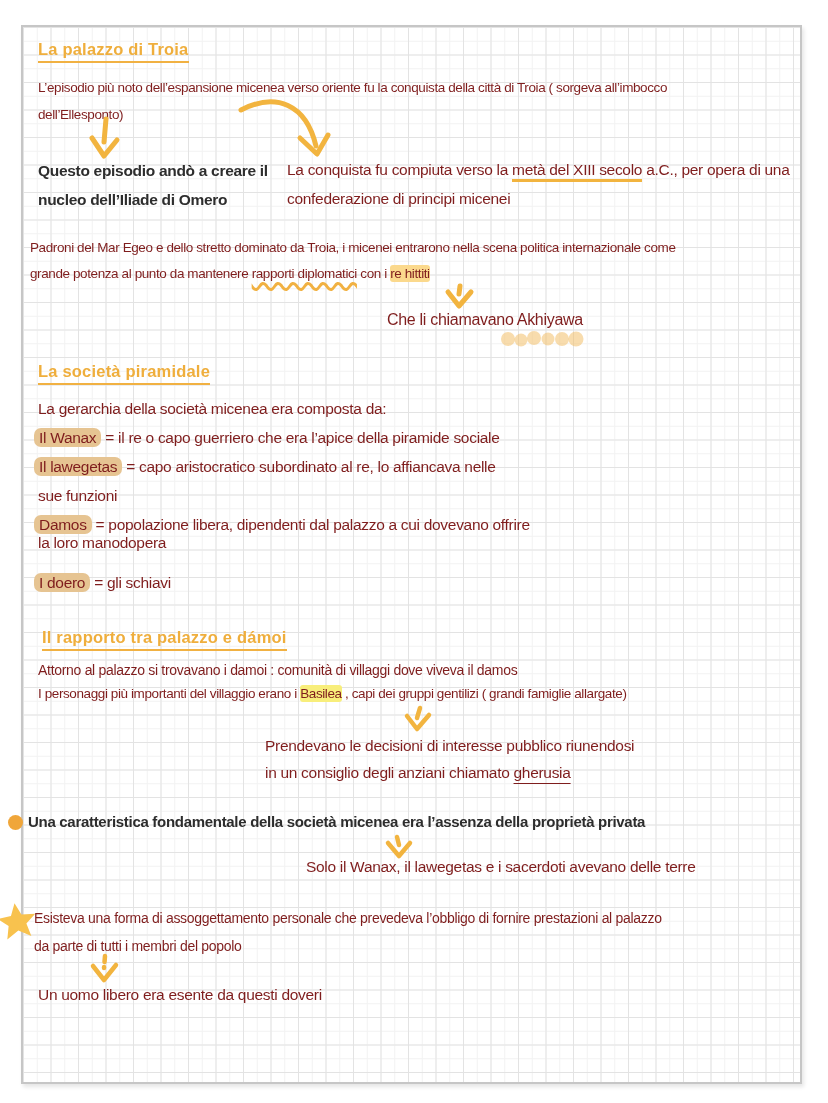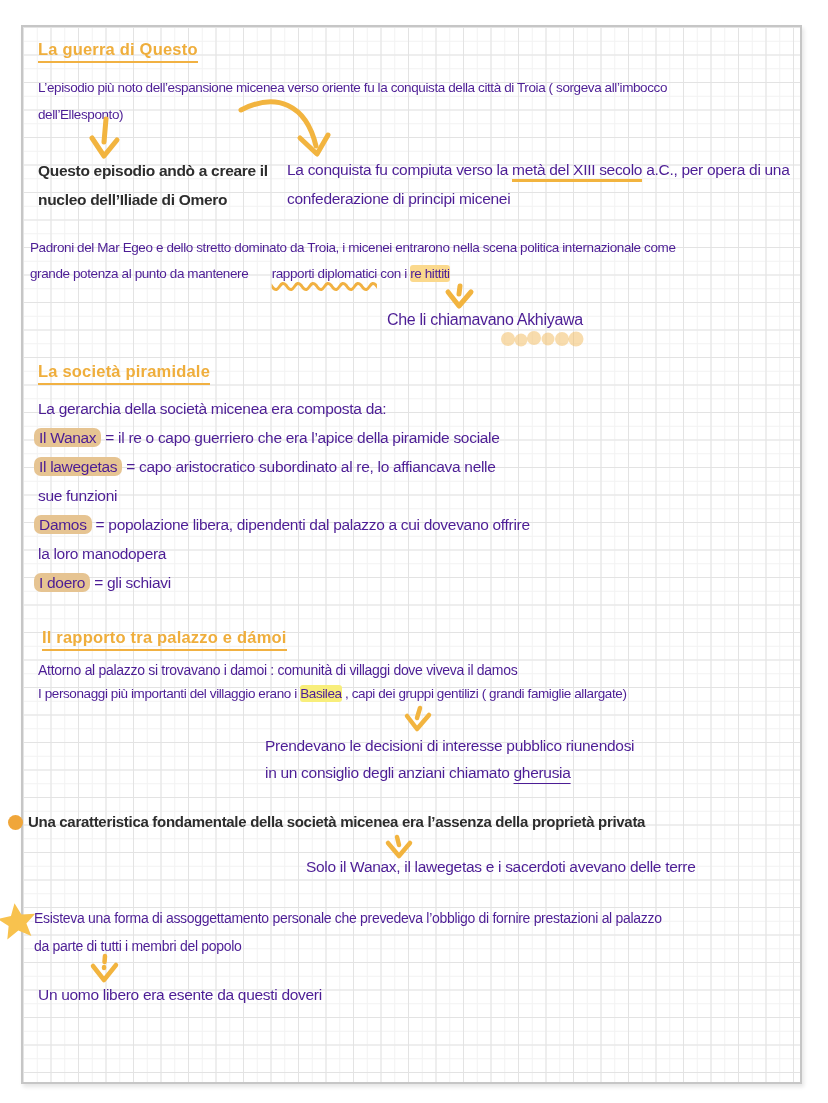--- a/index.html
+++ b/index.html
@@ -12,52 +12,52 @@
     border:2px solid #c6c6c6;
     box-shadow:2px 3px 4px rgba(0,0,0,0.10);
     background-color:#ffffff;
     background-image:
       linear-gradient(to right, #e3e3e3 1px, transparent 1px),
       linear-gradient(to bottom, #e3e3e3 1px, transparent 1px),
       linear-gradient(to right, #f2f2f2 1px, transparent 1px),
       linear-gradient(to bottom, #f2f2f2 1px, transparent 1px);
     background-size:27.5px 27.5px, 27.5px 27.5px, 13.75px 13.75px, 13.75px 13.75px;
   }
-  .line{position:absolute; white-space:nowrap; color:#4c1d95; font-size:15.5px; letter-spacing:-0.3px; line-height:1.2;}
+  .line{position:absolute; white-space:nowrap; color:#7f1d1d; font-size:15.5px; letter-spacing:-0.3px; line-height:1.2;}
   .t14{font-size:14px;}
   .t135{font-size:13.5px; letter-spacing:-0.4px;}
   .t16{font-size:16px;}
   .bold{font-weight:700; color:#2d2d2d;}
   .sec-title{
     position:absolute; white-space:nowrap; font-weight:700; font-size:16.5px;
     color:#efae3c; letter-spacing:0.2px;
     border-bottom:2.5px solid #f1b142; padding-bottom:2px;
   }
   .hl-tan{background:#e6c492; border-radius:7px; padding:1px 5px; margin-left:-4px;}
   .hl-yellow{background:#f8ee7b; border-radius:3px; padding:1px 0;}
   .hl-peach{background:#fbd98d; border-radius:3px; padding:1px 0;}
   .wavy{
     text-decoration-line:underline; text-decoration-style:wavy;
-    text-decoration-color:#f1b142; text-decoration-thickness:2.5px; text-underline-offset:4px;margin-left:20px;
+    text-decoration-color:#f1b142; text-decoration-thickness:2.5px; text-underline-offset:4px;
   }
   .dashed-u{
     text-decoration-line:underline; text-decoration-style:dashed;
     text-decoration-color:#f1b142; text-decoration-thickness:3px; text-underline-offset:5px;text-decoration:underline;
   }
   .solid-u{border-bottom:3px solid #f2b43f; padding-bottom:1px;}
   .abs{position:absolute;}
   svg{display:block; overflow:visible;}
 </style>
 </head>
 <body>
 
 <div class="canvas">
   <div class="page"></div>
 
-  <div class="sec-title" style="left:38px; top:40px">La guerra di Questo</div>
+  <div class="sec-title" style="left:38px; top:40px">La palazzo di Troia</div>
 
   <div class="line t135" style="left:38px; top:80px">L’episodio più noto dell’espansione micenea verso oriente fu la conquista della città di Troia ( sorgeva all’imbocco</div>
   <div class="line t135" style="left:38px; top:107px">dell’Ellesponto)</div>
 
   <div class="abs" style="left:84px; top:116px">
     <svg width="42" height="46" viewBox="0 0 42 46">
       <path d="M22,3 L20,26" stroke="#f2b43f" stroke-width="5" fill="none" stroke-linecap="round"></path>
       <path d="M8,22 L20,40 L33,24" stroke="#f2b43f" stroke-width="5" fill="none" stroke-linecap="round" stroke-linejoin="round"></path>
     </svg>
   </div>
@@ -98,21 +98,21 @@
     </svg>
   </div>
 
   <div class="sec-title" style="left:38px; top:362px">La società piramidale</div>
 
   <div class="line" style="left:38px; top:400px">La gerarchia della società micenea era composta da:</div>
   <div class="line" style="left:38px; top:429px"><span class="hl-tan">Il Wanax</span><span> = il re o capo guerriero che era l’apice della piramide sociale</span></div>
   <div class="line" style="left:38px; top:458px"><span class="hl-tan">Il lawegetas</span><span> = capo aristocratico subordinato al re, lo affiancava nelle</span></div>
   <div class="line" style="left:38px; top:487px">sue funzioni</div>
   <div class="line" style="left:38px; top:516px"><span class="hl-tan">Damos</span><span> = popolazione libera, dipendenti dal palazzo a cui dovevano offrire</span></div>
-  <div class="line" style="left:38px; top:545px">la loro manodopera</div>
+  <div class="line" style="left:38px; top:534px">la loro manodopera</div>
   <div class="line" style="left:38px; top:574px"><span class="hl-tan">I doero</span><span> = gli schiavi</span></div>
 
   <div class="sec-title" style="left:42px; top:628px">Il rapporto tra palazzo e dámoi</div>
 
   <div class="line t14" style="left:38px; top:662px">Attorno al palazzo si trovavano i damoi : comunità di villaggi dove viveva il damos</div>
   <div class="line t135" style="left:38px; top:686px"><span>I personaggi più importanti del villaggio erano i </span><span class="hl-yellow">Basilea</span><span> , capi dei gruppi gentilizi ( grandi famiglie allargate)</span></div>
 
   <div class="abs" style="left:403px; top:706px">
     <svg width="30" height="28" viewBox="0 0 30 28">
       <path d="M17,2 L14,12" stroke="#f2b43f" stroke-width="4.5" fill="none" stroke-linecap="round"></path>

